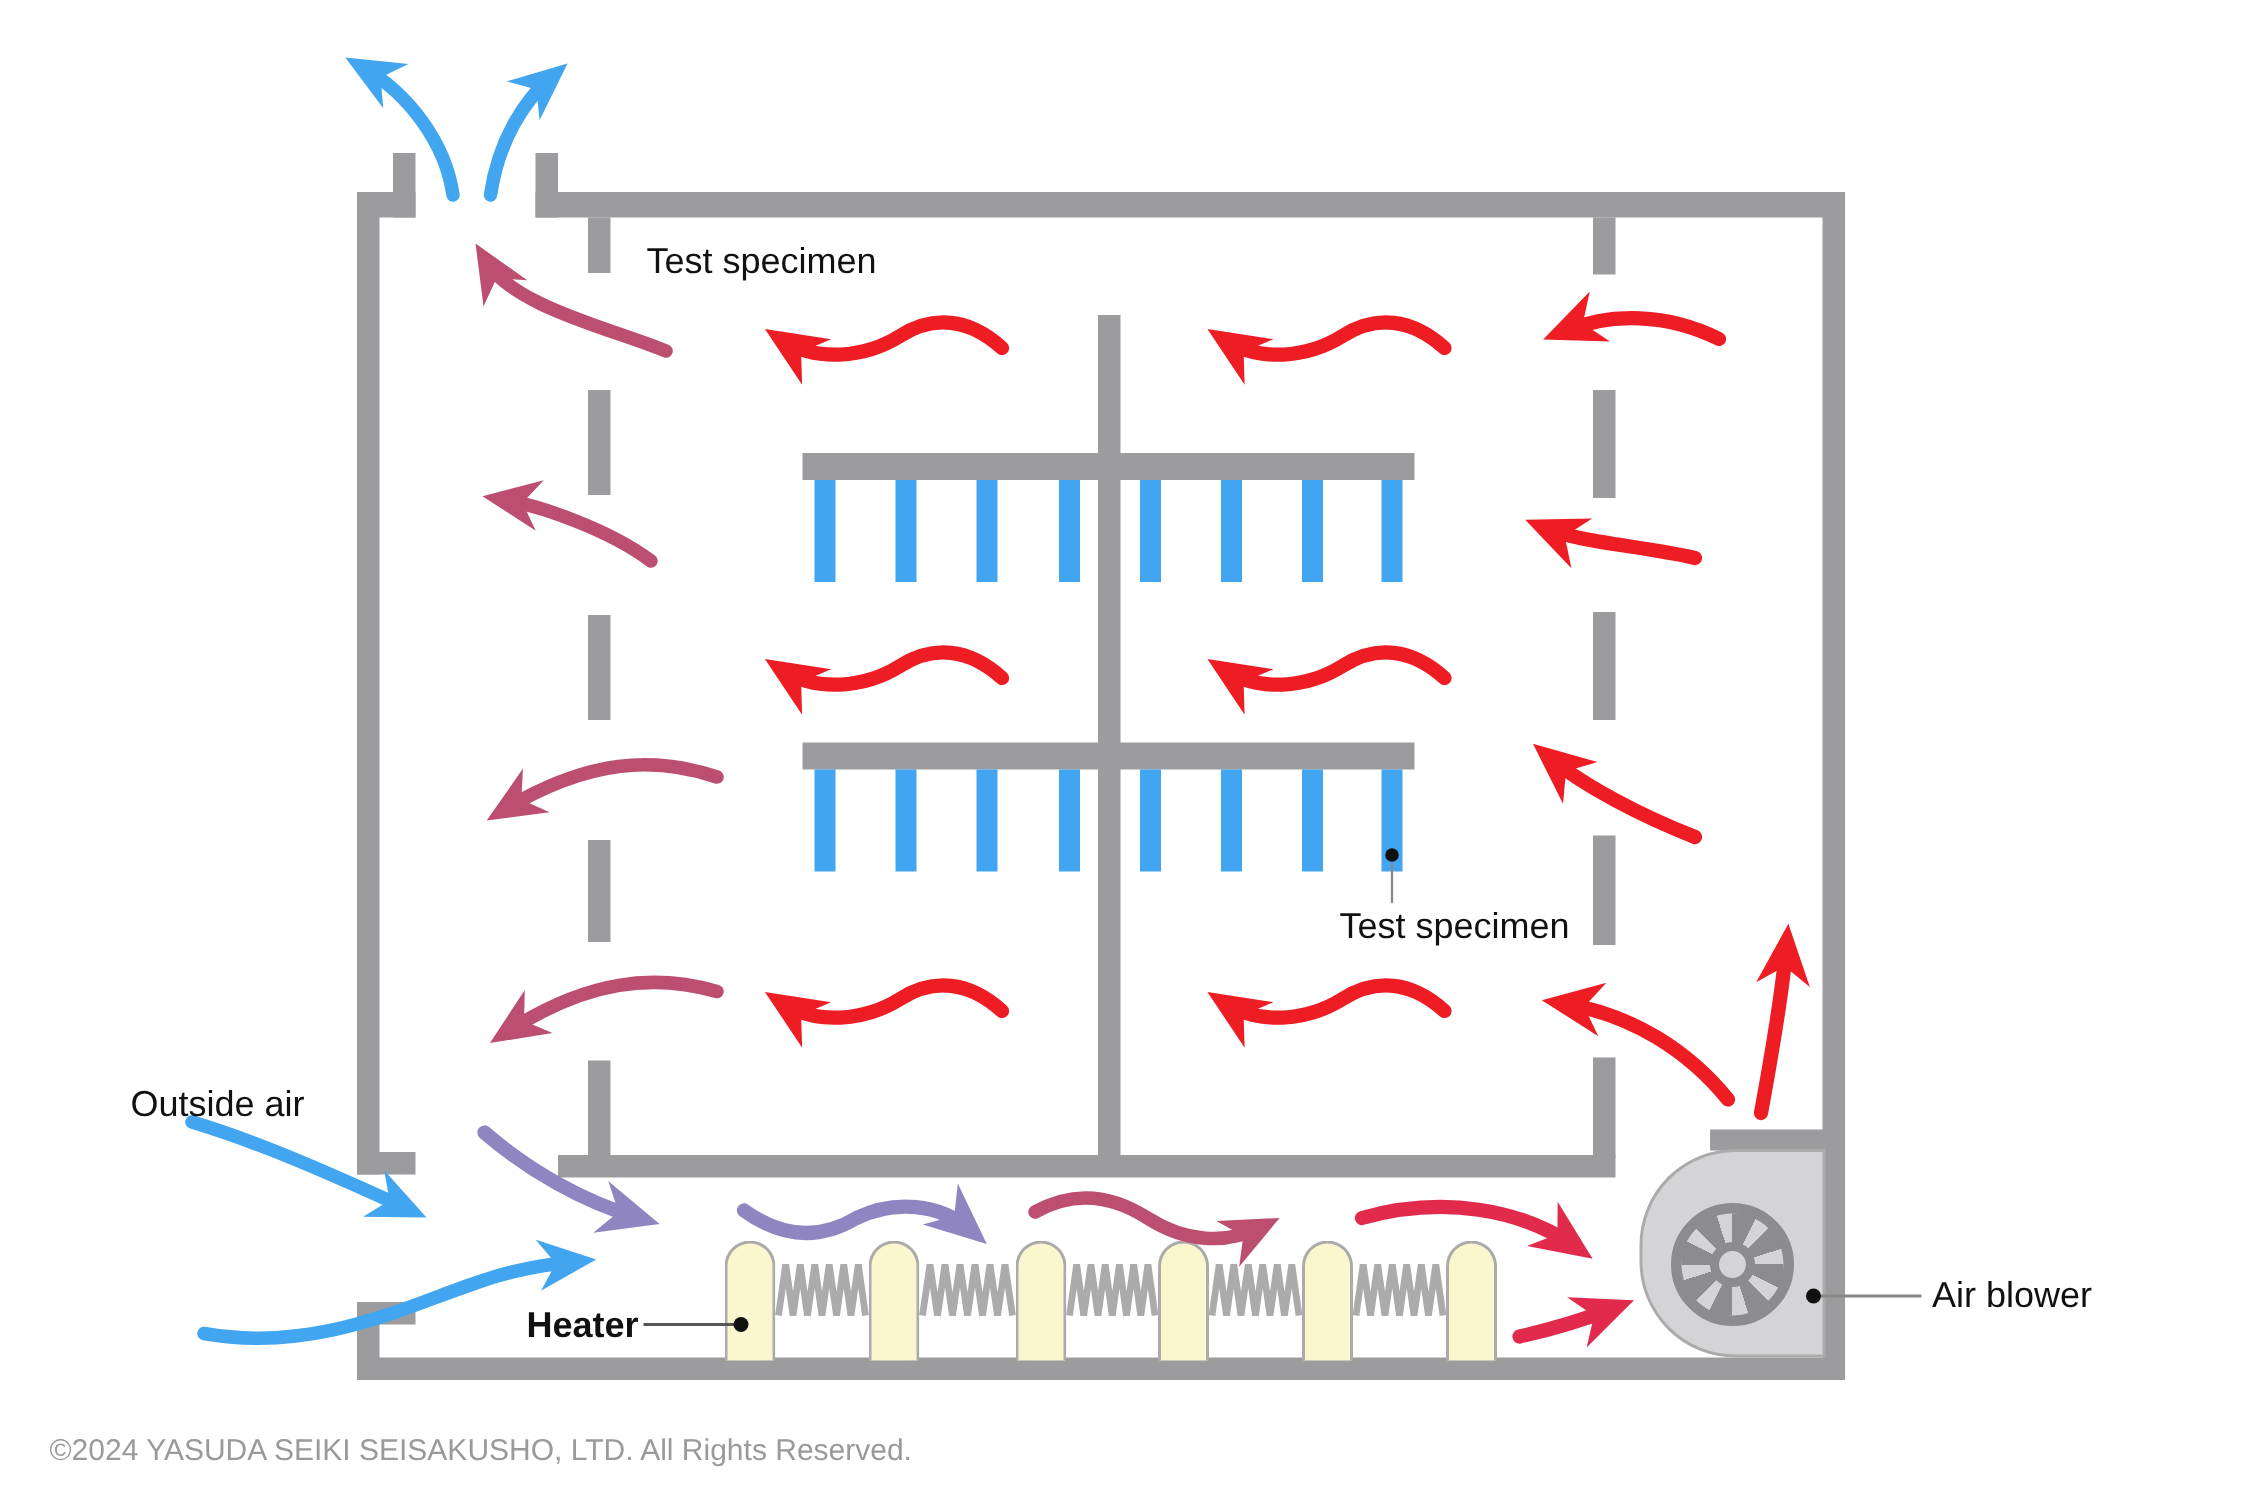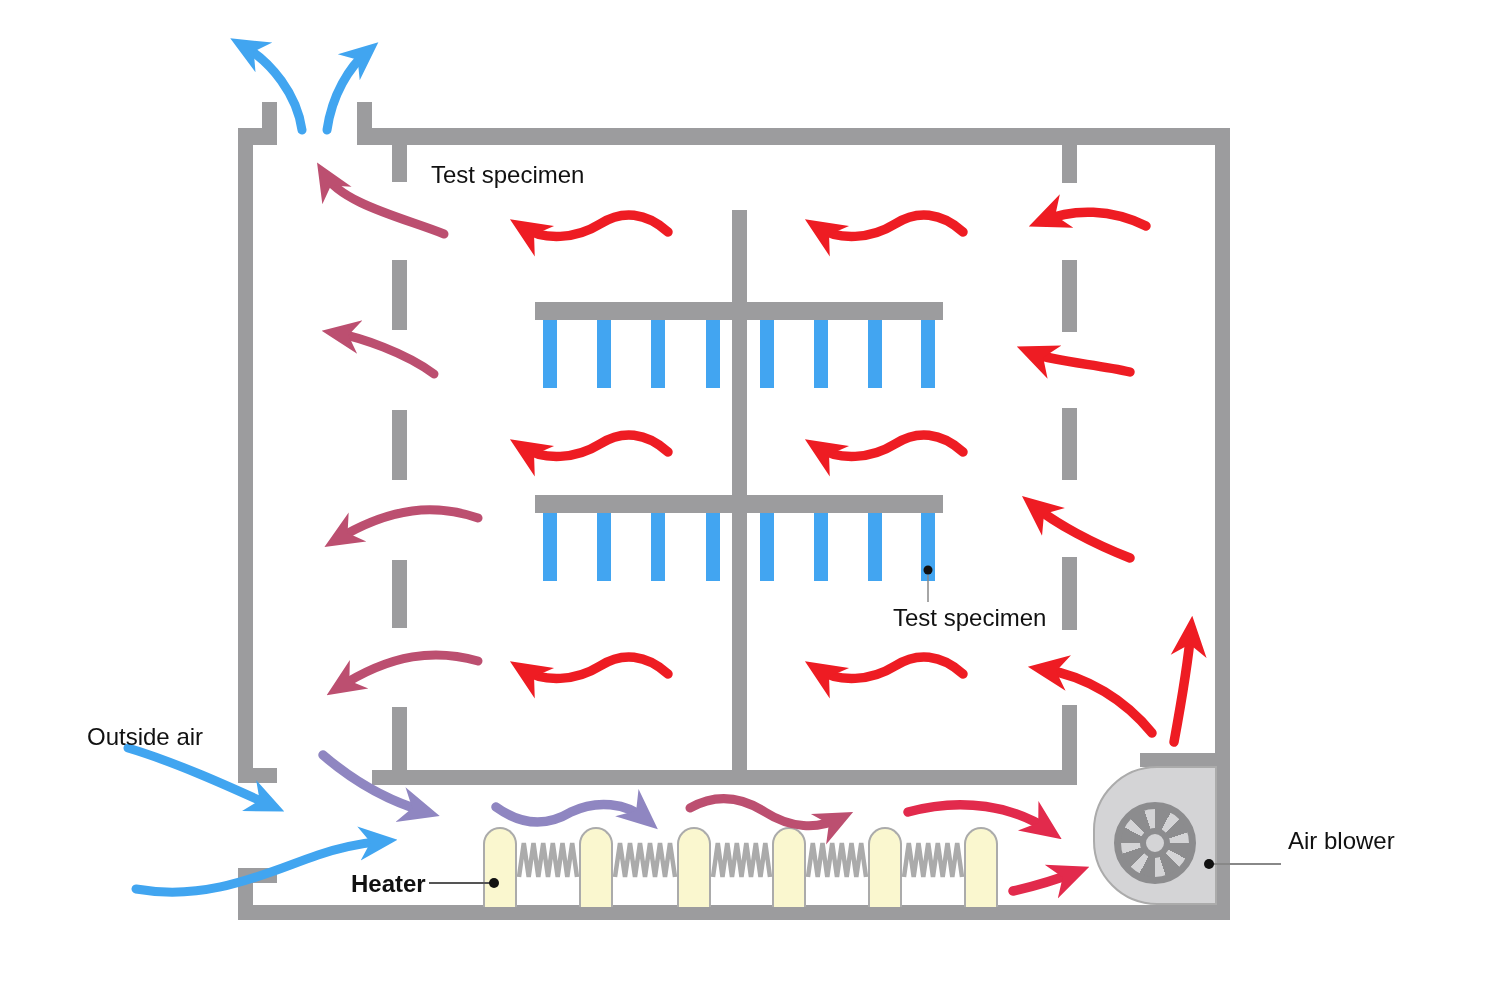--- a/index.html
+++ b/index.html
@@ -187,15 +187,16 @@
     <line class="leader-gray" x1="1213" y1="864" x2="1281" y2="864"></line>
     <circle class="dot" cx="1209" cy="864" r="5"></circle>
     <line class="leader-gray" x1="928" y1="575" x2="928" y2="602" style="stroke-width:1.5px;"></line>
     <circle class="dot" cx="928" cy="570" r="4.5"></circle>
   </svg>
 
   <div class="label" style="left:431px;top:162px;">Test specimen</div>
   <div class="label" style="left:893px;top:605px;">Test specimen</div>
   <div class="label" style="left:87px;top:713px;margin-top:11px;">Outside air</div>
   <div class="label" style="left:351px;top:871px;font-weight:bold;">Heater</div>
-  <div class="label" style="left:1288px;top:828px;">Air blower</div>
+  <div class="label" style="left:1288px;top:851px;">Air blower</div>
+  <div class="copyright">©2024 YASUDA SEIKI SEISAKUSHO, LTD. All Rights Reserved.</div>
 
 </div>
 
 </body></html>

